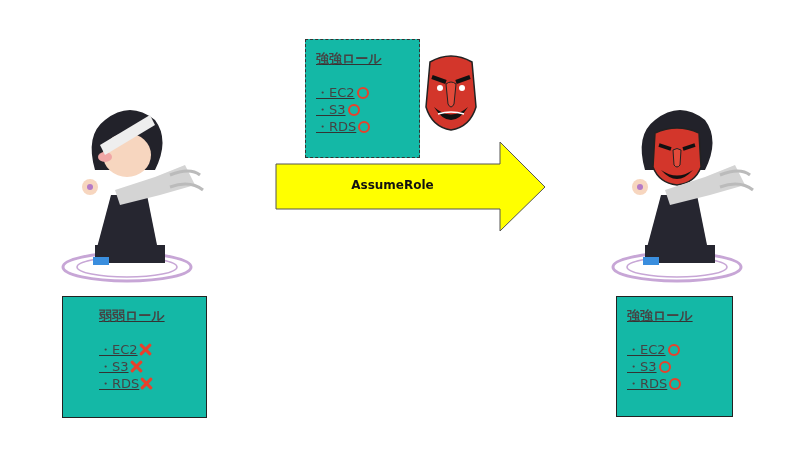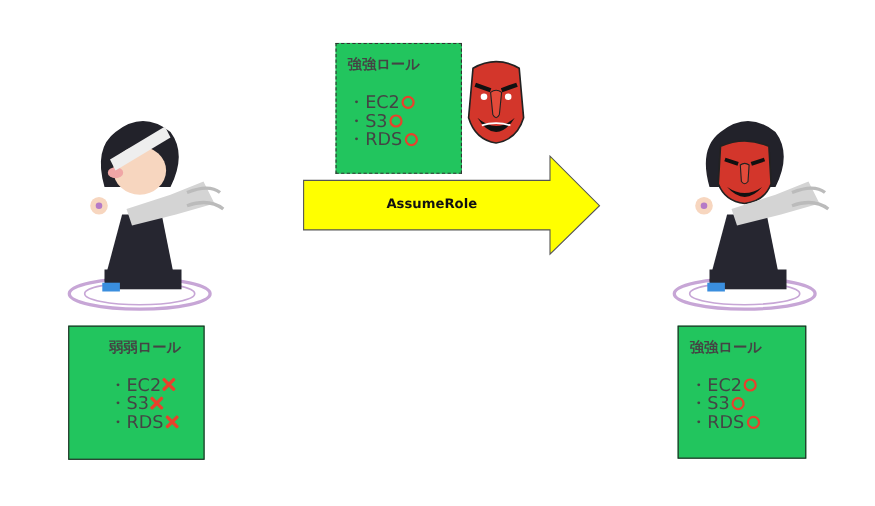--- a/index.html
+++ b/index.html
@@ -1,23 +1,23 @@
 <!DOCTYPE html>
 <html><head>
 <meta charset="utf-8">
 <style>
   html, body { margin:0; padding:0; }
   body { width:795px; height:460px; background:#ffffff; position:relative; overflow:hidden;
          font-family:"DejaVu Sans","Liberation Sans",sans-serif; color:#333; }
   .abs { position:absolute; }
-  .rolebox { position:absolute; background:#22c55e; box-sizing:border-box; padding:10px 10px 8px 10px; }
+  .rolebox { position:absolute; background:#14b8a6; box-sizing:border-box; padding:10px 10px 8px 10px;text-decoration:underline; }
   .rolebox.solid { border:1px solid #222; }
   .rolebox.dashed { border:1px dashed #333; }
   .role-title { font-size:13px; font-weight:bold; color:#444; margin-bottom:16px; }
-  .perm { font-size:16px; color:#444; line-height:17px; display:flex; align-items:center; }
+  .perm { font-size:13px; color:#444; line-height:17px; display:flex; align-items:center; }
   .perm .mark { margin-left:1px; display:inline-block; width:13px; height:13px; position:relative; }
   .mark.ok::before { content:""; position:absolute; left:1px; top:1px; width:8px; height:8px;
          border:2.5px solid #e8412c; border-radius:50%; }
   .mark.ng::before, .mark.ng::after { content:""; position:absolute; left:5px; top:-1px; width:3px; height:15px;
          background:#e8412c; border-radius:1px; }
   .mark.ng::before { transform:rotate(45deg); }
   .mark.ng::after { transform:rotate(-45deg); }
   .arrow-label { position:absolute; left:0; top:0; width:235px; height:88px; display:flex;
          align-items:center; justify-content:center; font-weight:bold; font-size:12px; color:#111; }
 </style>
@@ -35,21 +35,21 @@
     <ellipse cx="72" cy="60" rx="24" ry="22" fill="#f7d6bf"></ellipse>
     <ellipse cx="50" cy="62" rx="7" ry="5" fill="#f0a6a6"></ellipse>
     <path d="M45 50 L95 20 L100 30 L50 60 Z" fill="#eeeeee"></path>
     <path d="M60 95 L100 82 L130 70 L140 90 L105 100 L65 110 Z" fill="#d4d4d4"></path>
     <path d="M115 80 Q135 72 145 80 M115 92 Q135 85 148 95" stroke="#bbb" stroke-width="3" fill="none"></path>
     <circle cx="35" cy="92" r="8" fill="#f7d6bf"></circle>
     <circle cx="35" cy="92" r="3" fill="#b57ac7"></circle>
   </svg>
 </div>
 
-<div class="rolebox solid" style="left:62px;top:296px;width:124px;height:122px;padding-left:36px;">
+<div class="rolebox solid" style="left:62px;top:296px;width:145px;height:122px;padding-left:36px;">
   <div class="role-title">弱弱ロール</div>
   <div class="perm">
       <span>・EC2</span>
       <span class="mark ng"></span>
     </div>
   <div class="perm">
       <span>・S3</span>
       <span class="mark ng"></span>
     </div>
   <div class="perm">

